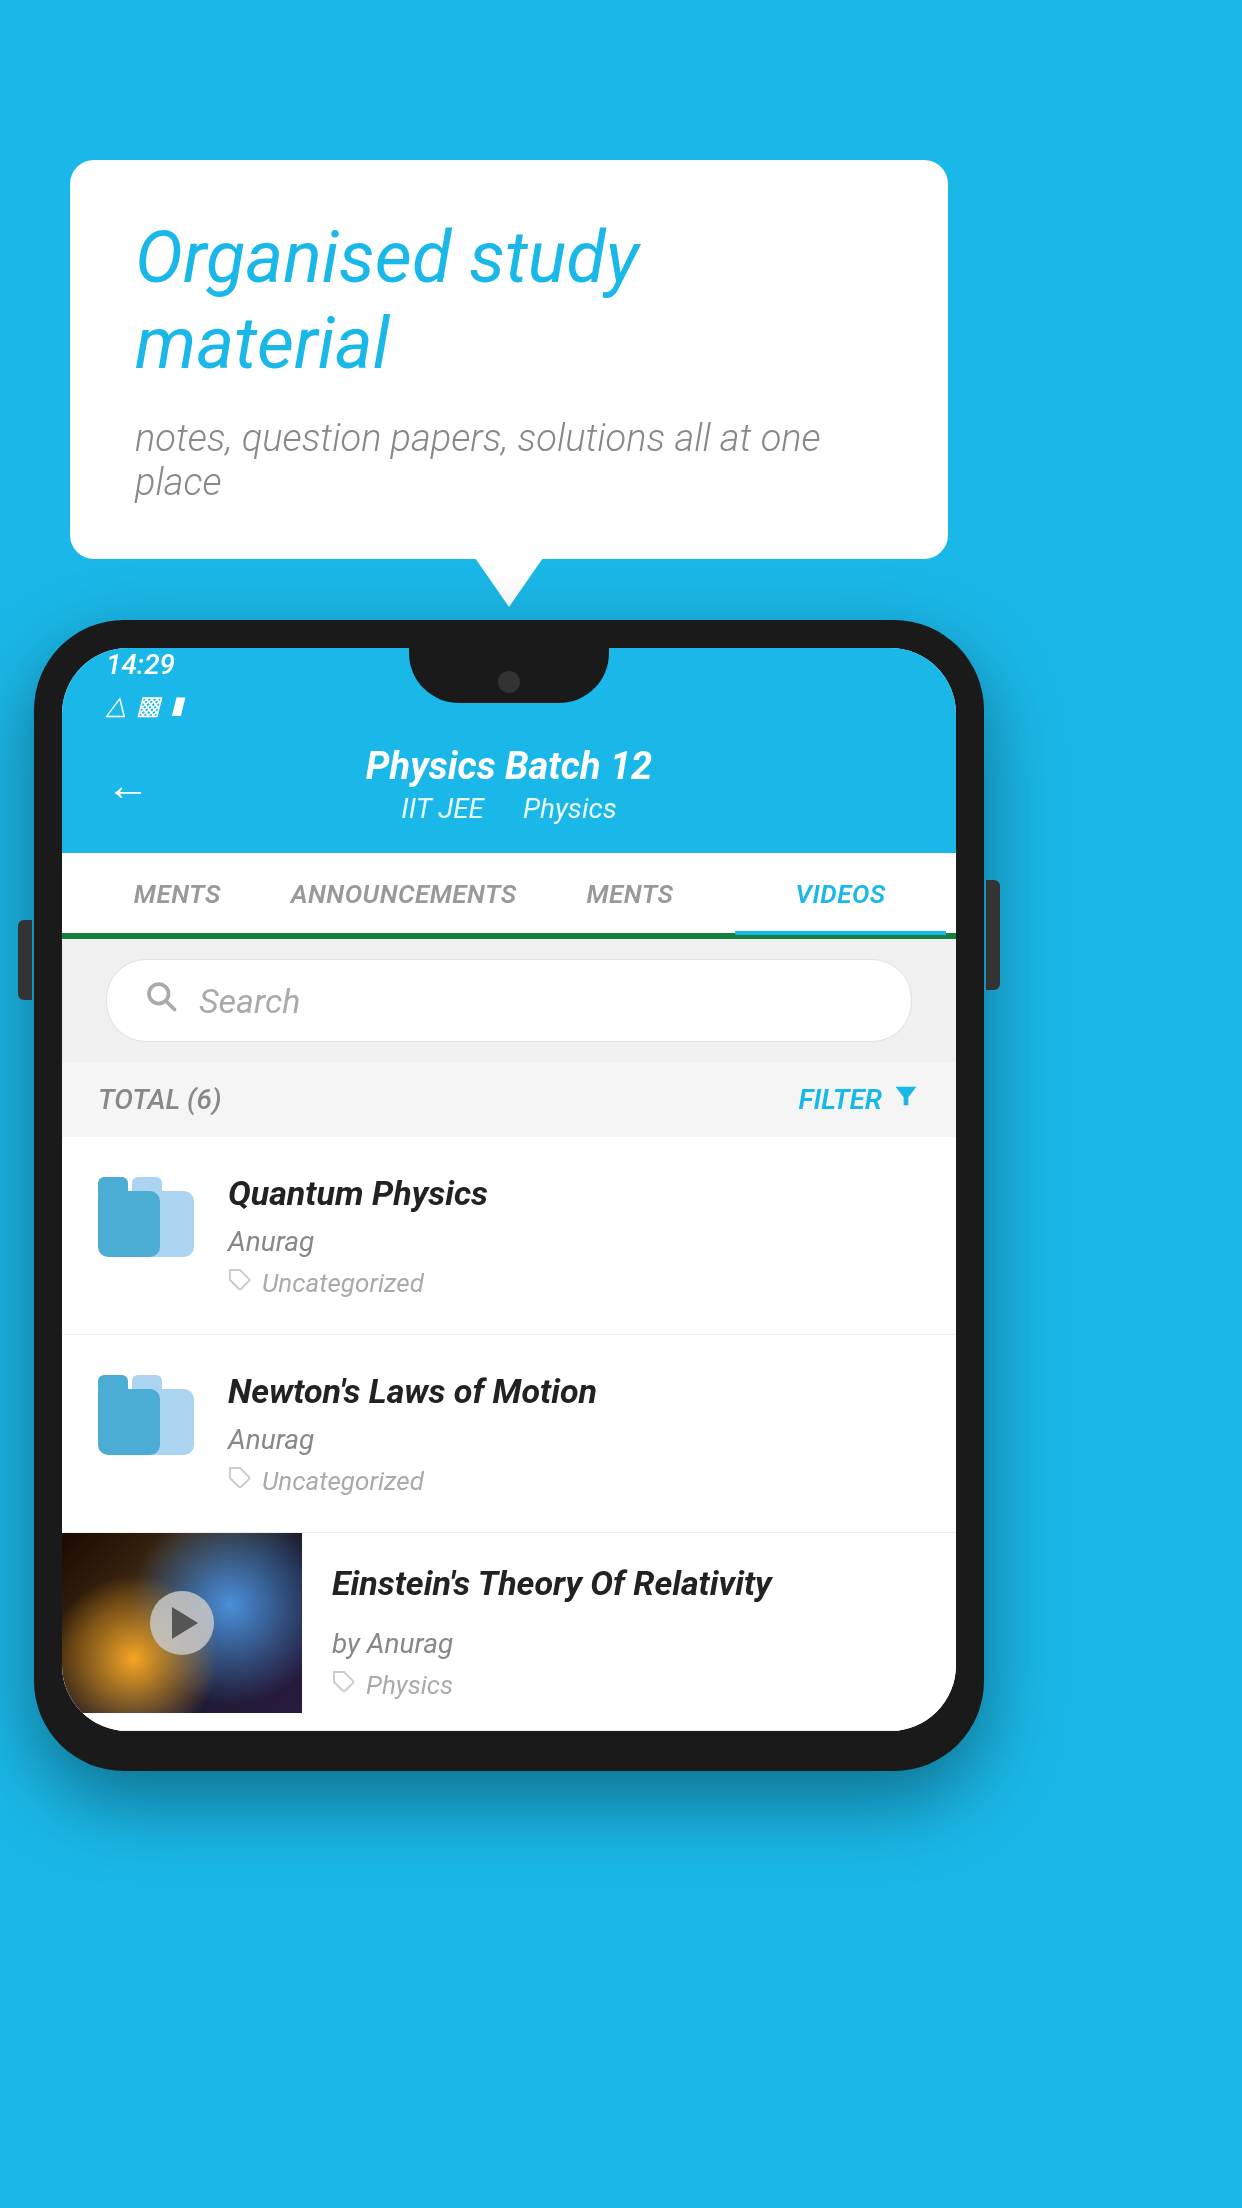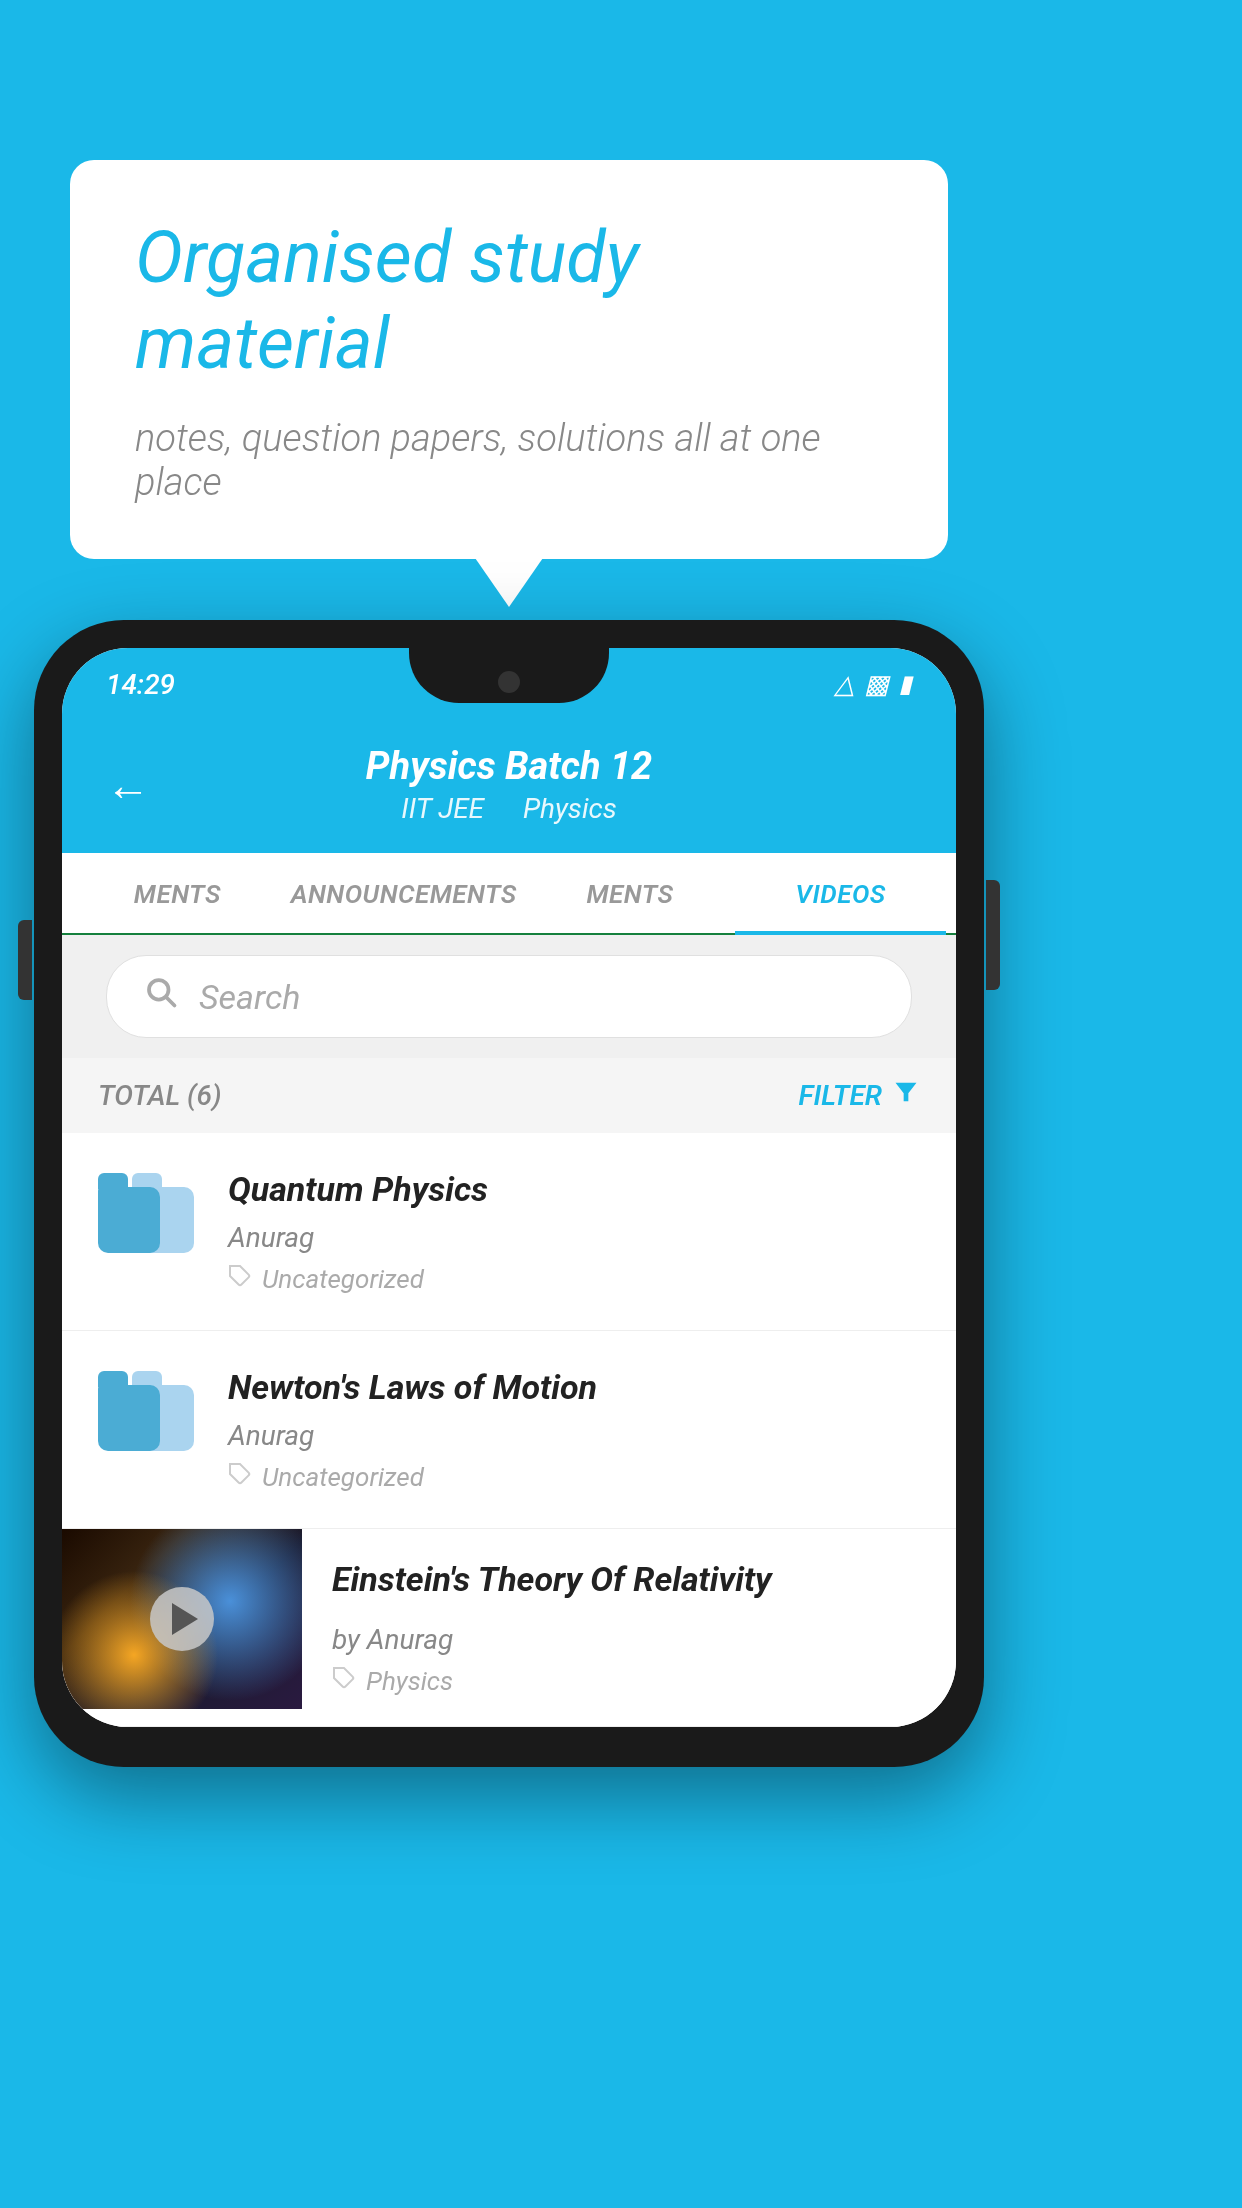--- a/index.html
+++ b/index.html
@@ -100,24 +100,25 @@
       border-radius: 66px;
       overflow: hidden;
       position: relative;
     }
 
     
     .status-bar {
       background: #1ab8e8;
       height: 72px;
       display: flex;
-      align-items: center;
+      align-items: flex-start;
       justify-content: space-between;
       padding: 0 44px;
       position: relative;
+      flex-direction: column;
     }
 
     .status-time {
       color: white;
       font-size: 28px;
       font-weight: 500;
     }
 
     .status-icons {
       display: flex;
@@ -182,21 +183,21 @@
     }
 
     .header-subtitle span {
       margin: 0 8px;
     }
 
     
     .tab-bar {
       background: white;
       display: flex;
-      border-bottom: 2px solid #15803d;
+      border-bottom: 6px solid #15803d;
       padding: 0 10px;
     }
 
     .tab-item {
       flex: 1;
       text-align: center;
       padding: 26px 8px 22px;
       font-size: 26px;
       font-weight: 600;
       color: #999;

